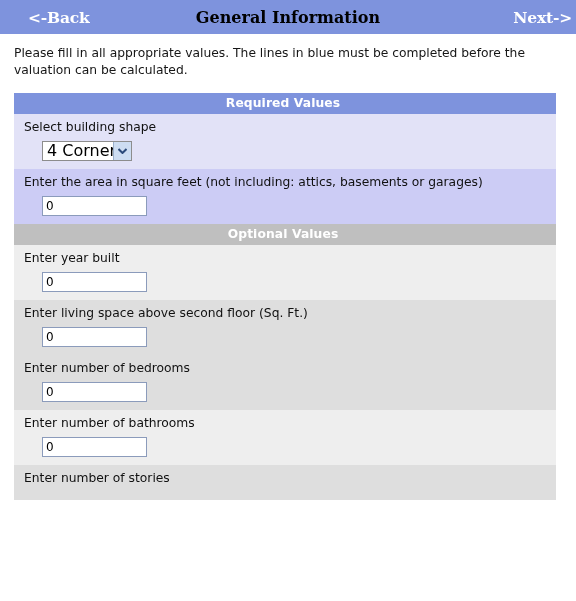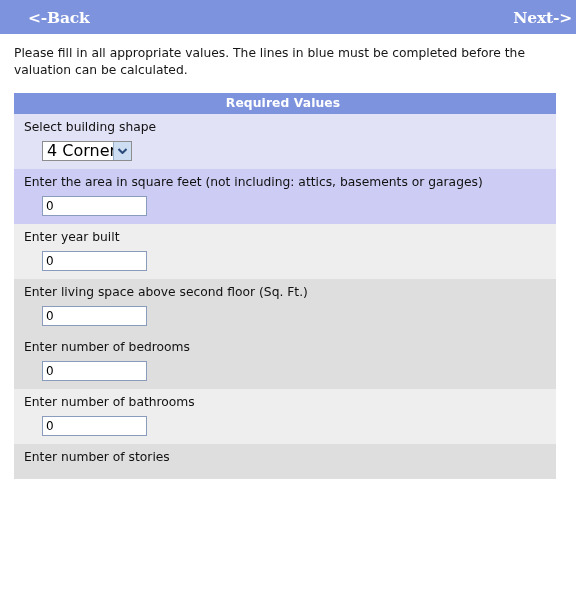--- a/index.html
+++ b/index.html
@@ -145,20 +145,21 @@
     align-items: center;
     justify-content: center;
   }
   .select-arrow svg { display: block; }
 </style>
 </head>
 <body>
 
 <div class="navbar">
   <a class="nav-back" href="#">&lt;-Back</a>
+  <div class="nav-title">General Information</div>
   <a class="nav-next" href="#">Next-&gt;</a>
 </div>
 
 <p class="intro">Please fill in all appropriate values.  The lines in blue must be completed before the valuation can be calculated.</p>
 
 <table class="form-table">
   <tbody>
 
     <tr>
       <td class="section-head required">Required Values</td>
@@ -179,20 +180,23 @@
     </tr>
 
     <tr class="field-row">
       <td class="req-dark">
         <span class="field-label">Enter the area in square feet (not including: attics, basements or garages)</span>
         <input class="txt-input" type="text" value="0" style="">
       </td>
     </tr>
 
 
+    <tr>
+      <td class="section-head optional">Optional Values</td>
+    </tr>
 
     <tr class="field-row">
       <td class="opt-light">
         <span class="field-label">Enter year built</span>
         <input class="txt-input" type="text" value="0" style="">
       </td>
     </tr>
 
     <tr class="field-row">
       <td class="opt-dark">

